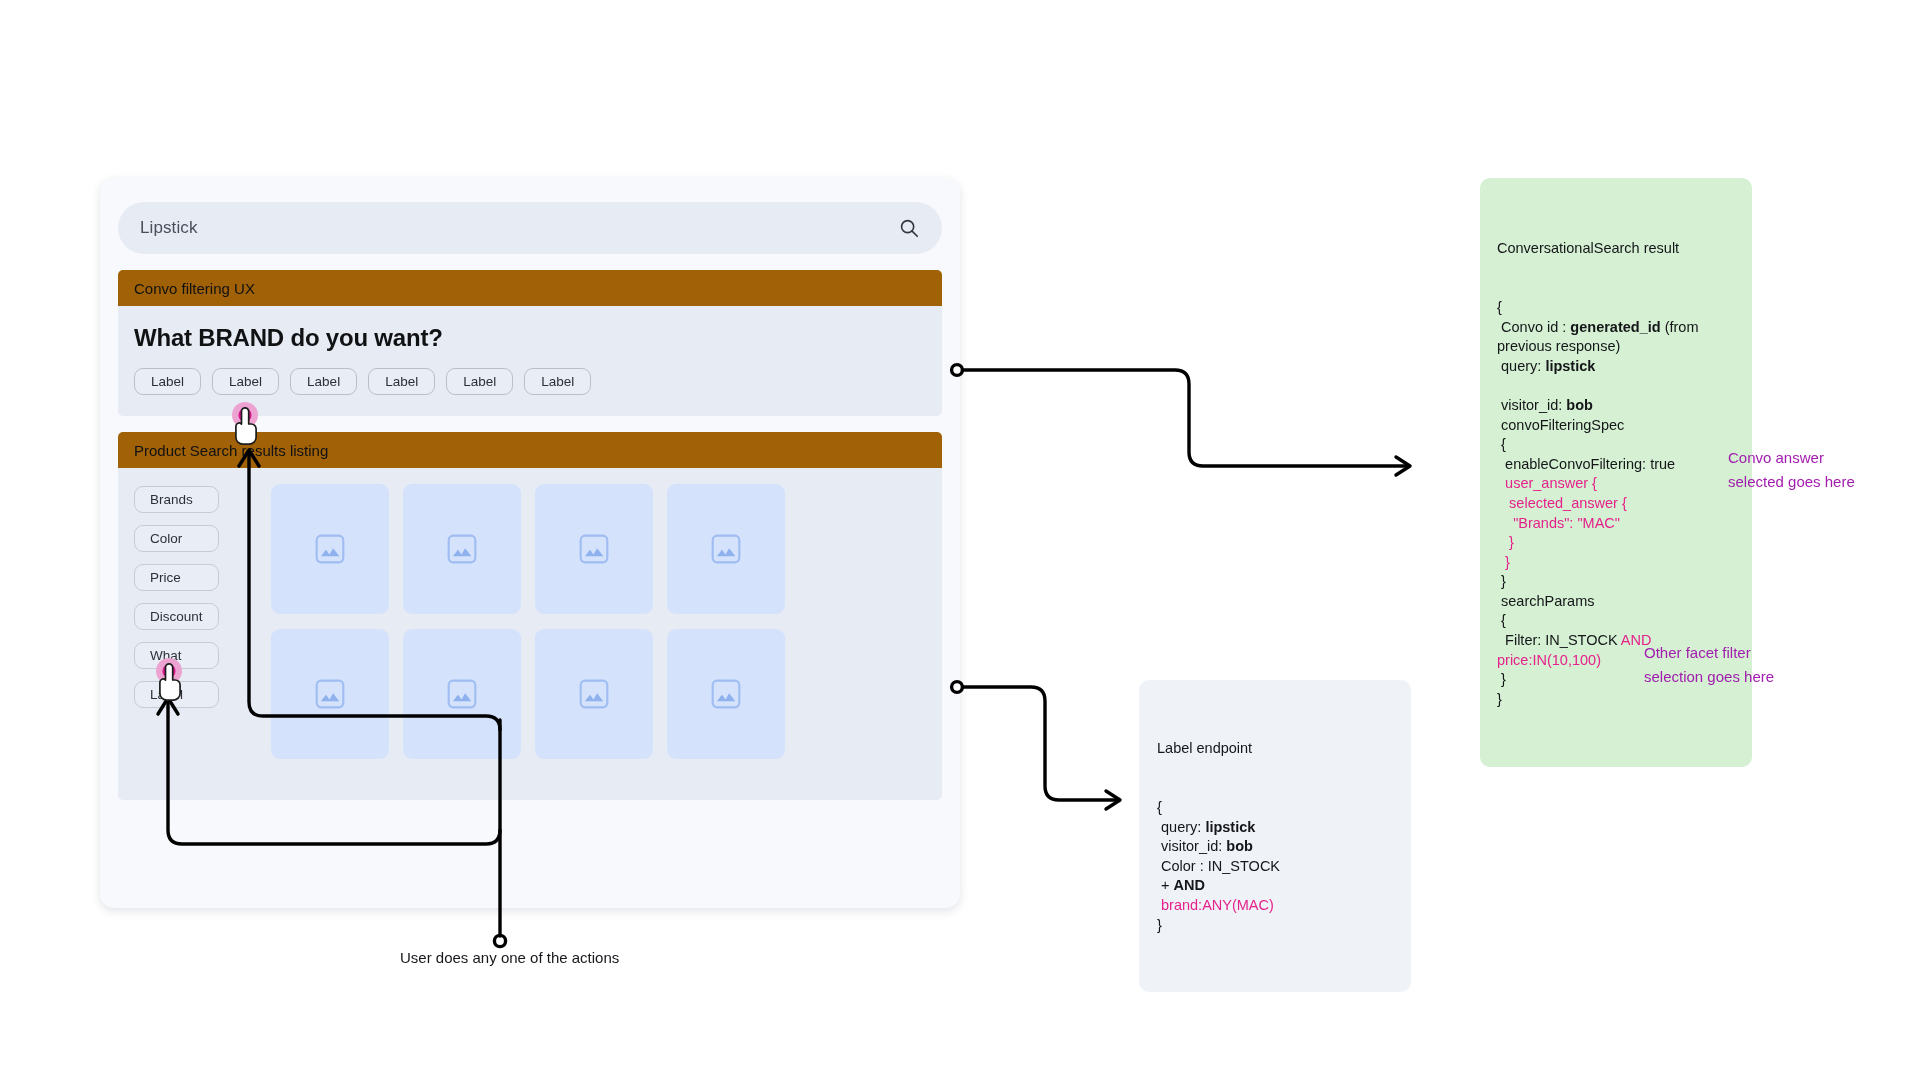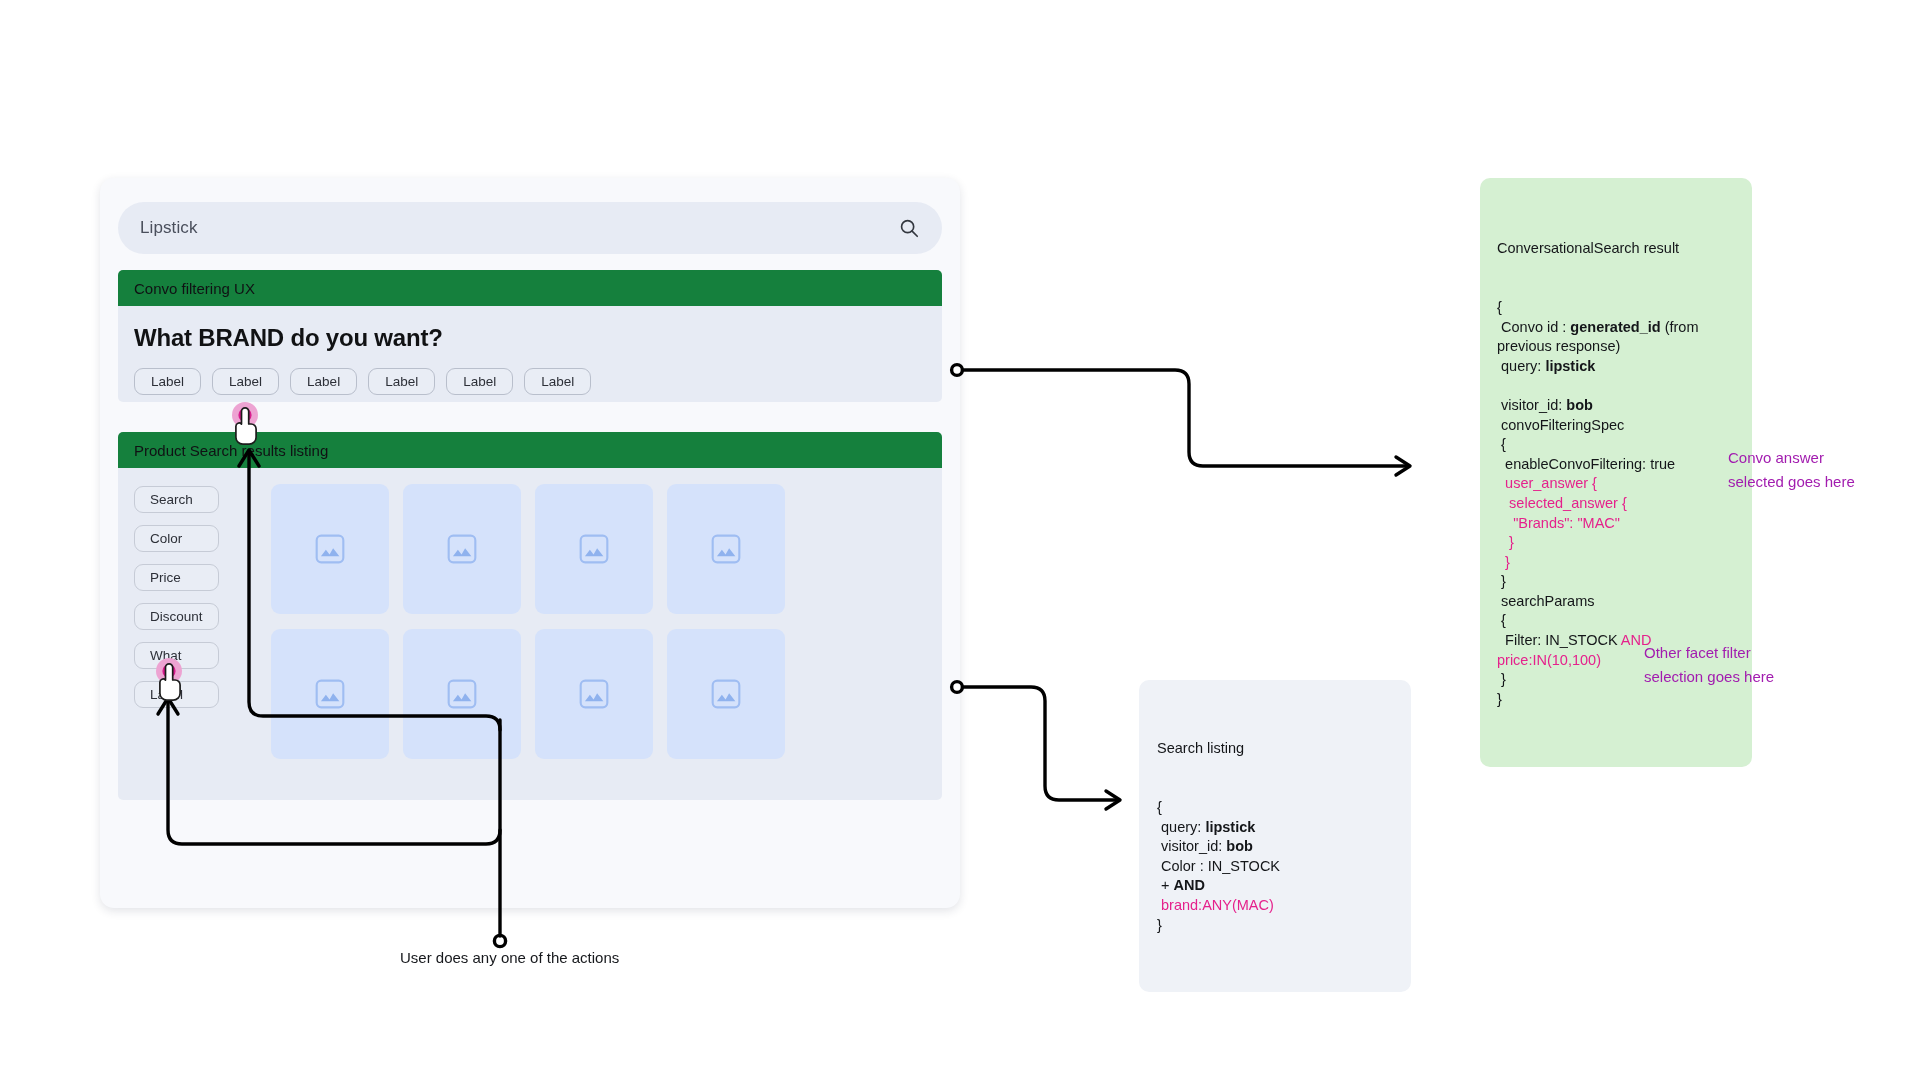--- a/index.html
+++ b/index.html
@@ -31,31 +31,31 @@
   .search-text {
     flex: 1;
     font-size: 17px; color: #4A4F5C;
     letter-spacing: .1px;
   }
   .search-icon { width: 22px; height: 22px; display: block; }
 
   
   .panel { position: absolute; left: 18px; width: 824px; }
   .panel-head {
-    background: #15803d;
+    background: #a16207;
     height: 36px;
     display: flex; align-items: center;
     padding-left: 16px;
     font-size: 15px; color: #101114;
     border-radius: 5px 5px 0 0;
   }
   .panel-body { background: #E7EBF4; border-radius: 0 0 5px 5px; }
 
   #panel-convo { top: 92px; }
-  #panel-convo .panel-body { height: 96px; position: relative; }
+  #panel-convo .panel-body { height: 110px; position: relative; }
   #panel-products { top: 254px; }
   #panel-products .panel-body { height: 332px; position: relative; }
 
   .brand-question {
     position: absolute; left: 16px; top: 18px;
     font-size: 24px; font-weight: bold; color: #111214;
     letter-spacing: -.2px;
   }
   .chip-row {
     position: absolute; left: 16px; top: 62px;
@@ -185,21 +185,21 @@
           <div class="chip">Label</div>
         </div>
       </div>
     </div>
 
     <div class="panel" id="panel-products">
       <div class="panel-head">Product Search results listing</div>
       <div class="panel-body">
 
         <div class="facets">
-          <div class="facet-chip">Search</div>
+          <div class="facet-chip">Brands</div>
           <div class="facet-chip">Color</div>
           <div class="facet-chip">Price</div>
           <div class="facet-chip">Discount</div>
           <div class="facet-chip">What</div>
           <div class="facet-chip">Label</div>
         </div>
 
         <div class="grid" id="product-grid">
             <div class="product-card">
               <span class="img-ph"><svg viewBox="0 0 24 24" width="34" height="34">
@@ -253,21 +253,21 @@
       </div>
     </div>
   </div>
 
   <div class="code-block" id="convo-result">
     <span class="code-line">ConversationalSearch result</span>
     <span id="convo-result-lines"><span class="code-line">{</span><span class="code-line"> Convo id : <b>generated_id</b> (from previous response)</span><span class="code-line"> query: <b>lipstick</b></span><span class="code-line">&nbsp;</span><span class="code-line"> visitor_id: <b>bob</b></span><span class="code-line"> convoFilteringSpec</span><span class="code-line"> {</span><span class="code-line">  enableConvoFiltering: true</span><span class="code-line mg">  user_answer {</span><span class="code-line mg">   selected_answer {</span><span class="code-line mg">    "Brands": "MAC"</span><span class="code-line mg">   }</span><span class="code-line mg">  }</span><span class="code-line"> }</span><span class="code-line"> searchParams</span><span class="code-line"> {</span><span class="code-line">  Filter: IN_STOCK <span class="mg">AND price:IN(10,100)</span></span><span class="code-line"> }</span><span class="code-line">}</span></span>
   </div>
 
   <div class="code-block" id="search-endpoint">
-    <span class="code-line">Search listing</span>
+    <span class="code-line">Label endpoint</span>
     <span id="search-endpoint-lines"><span class="code-line">{</span><span class="code-line"> query: <b>lipstick</b></span><span class="code-line"> visitor_id: <b>bob</b></span><span class="code-line"> Color : IN_STOCK</span><span class="code-line"> + <b>AND</b></span><span class="code-line mg"> brand:ANY(MAC)</span><span class="code-line">}</span></span>
   </div>
 
   <div class="note" id="note-convo">Convo answer selected goes here</div>
   <div class="note" id="note-facet">Other facet filter selection goes here</div>
   <div id="caption-actions">User does any one of the actions</div>
 
   <svg id="wires">
 
     <path class="wire" d="M 962 370 H 1175 Q 1189 370 1189 384 V 452 Q 1189 466 1203 466 H 1408"></path>

